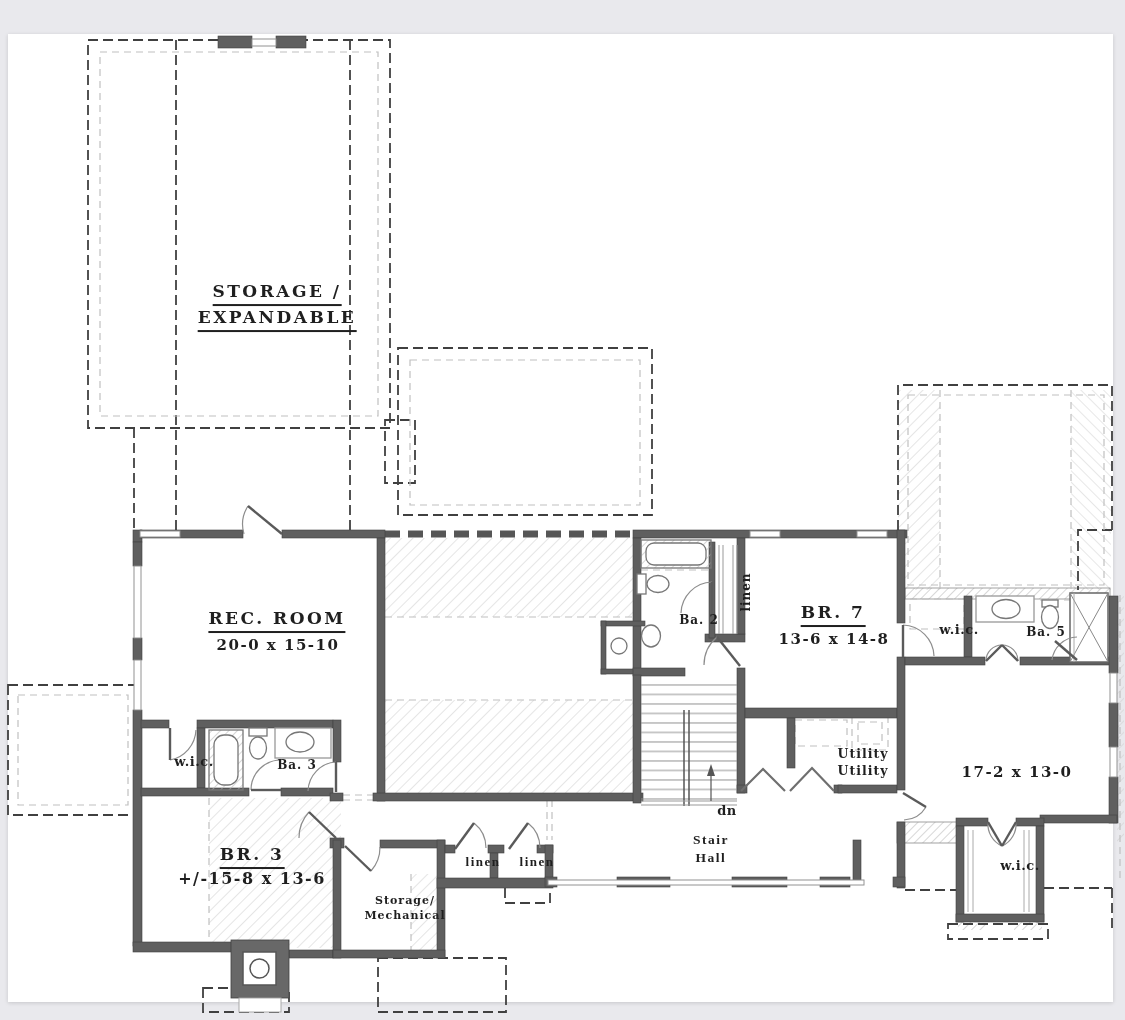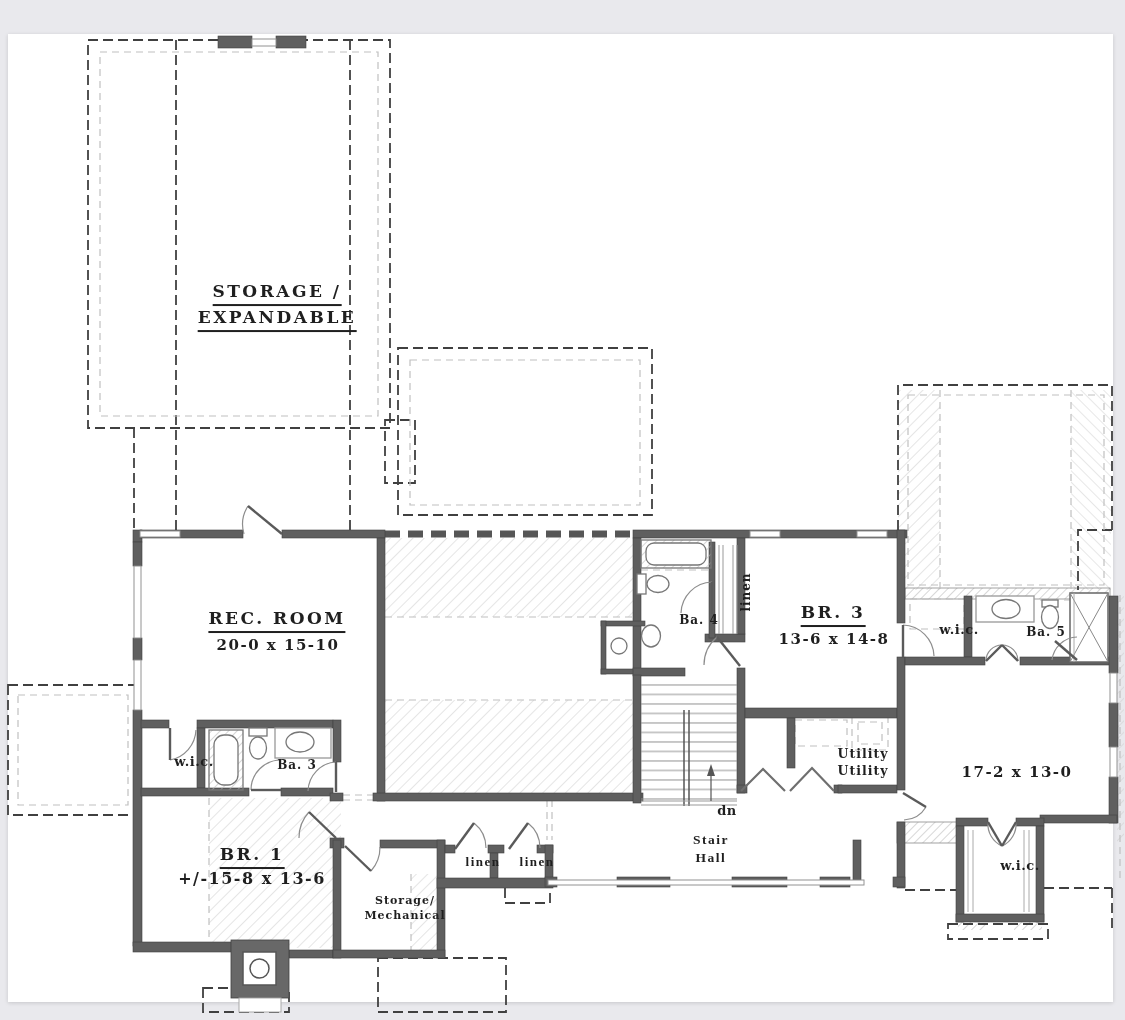--- a/index.html
+++ b/index.html
@@ -298,41 +298,41 @@
   <div class="lbl room-name" style="left:261px;top:306px">
     <span class="u">STORAGE /</span><br>
     <span class="u">EXPANDABLE</span>
   </div>
 
   <div class="lbl room-name" style="left:261px;top:620px">
     <span class="u">REC. ROOM</span>
   </div>
   <div class="lbl dims" style="left:262px;top:645px">20-0 x 15-10</div>
 
-  <div class="lbl small-lbl" style="left:683px;top:620px">Ba. 4</div>
+  <div class="lbl small-lbl" style="left:683px;top:620px">Ba. 2</div>
 
   <div class="lbl small-lbl vert" style="left:730px;top:592px">linen</div>
 
   <div class="lbl room-name" style="left:817px;top:614px">
+    <span class="u">BR. 7</span>
+  </div>
+  <div class="lbl dims" style="left:818px;top:639px">13-6 x 14-8</div>
+
+  <div class="lbl tiny-lbl" style="left:943px;top:630px">w.i.c.</div>
+
+  <div class="lbl small-lbl" style="left:1030px;top:632px">Ba. 5</div>
+
+  <div class="lbl dims" style="left:1001px;top:772px">17-2 x 13-0</div>
+
+  <div class="lbl tiny-lbl" style="left:178px;top:762px">w.i.c.</div>
+
+  <div class="lbl small-lbl" style="left:281px;top:765px">Ba. 3</div>
+
+  <div class="lbl room-name" style="left:236px;top:856px">
     <span class="u">BR. 3</span>
-  </div>
-  <div class="lbl dims" style="left:818px;top:639px">13-6 x 14-8</div>
-
-  <div class="lbl tiny-lbl" style="left:943px;top:630px">w.i.c.</div>
-
-  <div class="lbl small-lbl" style="left:1030px;top:632px">Ba. 5</div>
-
-  <div class="lbl dims" style="left:1001px;top:772px">17-2 x 13-0</div>
-
-  <div class="lbl tiny-lbl" style="left:178px;top:762px">w.i.c.</div>
-
-  <div class="lbl small-lbl" style="left:281px;top:765px">Ba. 3</div>
-
-  <div class="lbl room-name" style="left:236px;top:856px">
-    <span class="u">BR. 1</span>
   </div>
   <div class="lbl dims" style="left:236px;top:879px;font-size:16px">+/-15-8 x 13-6</div>
 
   <div class="lbl small-lbl" style="left:389px;top:909px;font-size:11px">
     <span>Storage/</span><br>
     <span>Mechanical</span>
   </div>
 
   <div class="lbl mid" style="left:467px;top:862px">linen</div>
   <div class="lbl mid" style="left:521px;top:862px">linen</div>

